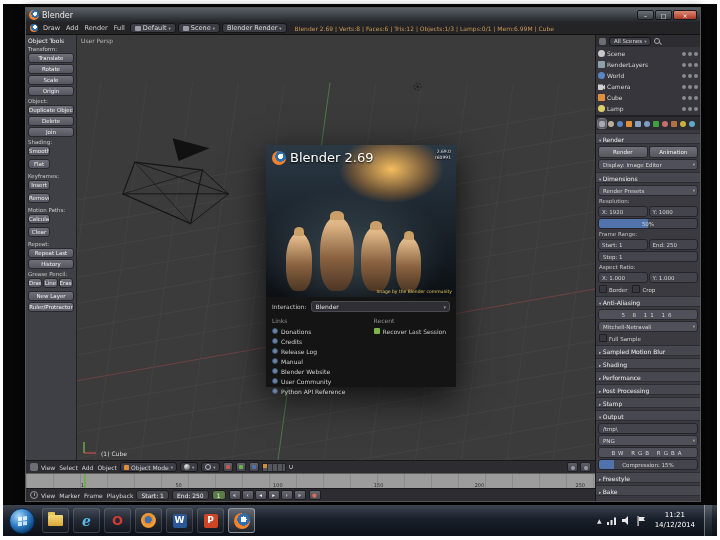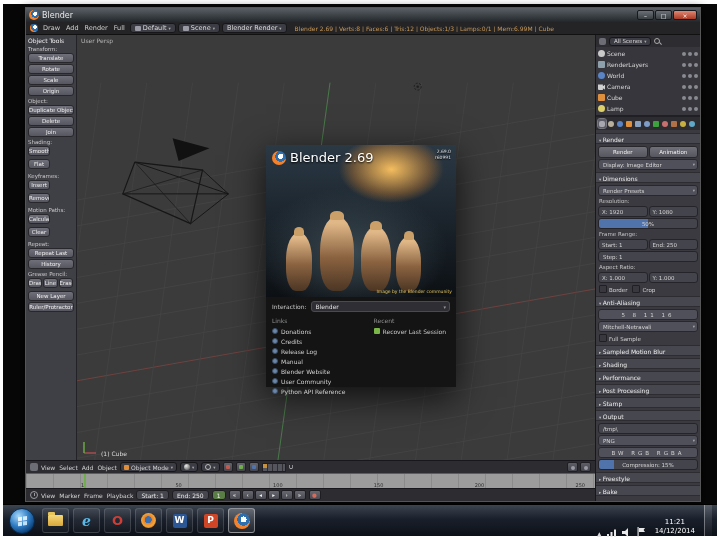--- a/index.html
+++ b/index.html
@@ -232,21 +232,21 @@
   .tb-icon[data-type="opera"] .tb-glyph { color:#d23c32; font-size:13px; }
   .tb-icon[data-type="firefox"] .tb-glyph { width:15px; height:15px; border-radius:50%;
       background:radial-gradient(circle at 48% 45%, #3a6fb0 0 29%, #e8832a 33%, #f2a53a 58%, #b85410 95%); }
   .tb-icon[data-type="word"] .tb-glyph, .tb-icon[data-type="powerpoint"] .tb-glyph {
       width:14px; height:14px; border-radius:2px; color:#fff; font-size:9px; display:flex;
       align-items:center; justify-content:center; }
   .tb-icon[data-type="word"] .tb-glyph { background:#2b5797; }
   .tb-icon[data-type="powerpoint"] .tb-glyph { background:#d04525; }
   .tb-icon[data-type="blender"] .tb-glyph { width:16px; height:16px; border-radius:50%;
       background:radial-gradient(circle at 60% 40%, #fff 0 3px, #2f6fae 3px 6.2px, #f5822a 6.2px); }
-  .tray { margin-left:auto; display:flex; align-items:flex-end; gap:5px; padding-right:3px; color:#fff; }
+  .tray { margin-left:auto; display:flex; align-items:center; gap:5px; padding-right:3px; color:#fff; }
   .tray-up { font-size:6px; color:#ddd; }
   .clock { text-align:center; font-size:7px; line-height:1.35; color:#fff; padding:0 4px; }
   .show-desktop { width:8px; height:32px; border-left:1px solid rgba(255,255,255,.35);
                   background:linear-gradient(rgba(255,255,255,.15),rgba(255,255,255,.03)); }
 </style>
 </head>
 <body>
 
 <div class="desktop">
 

